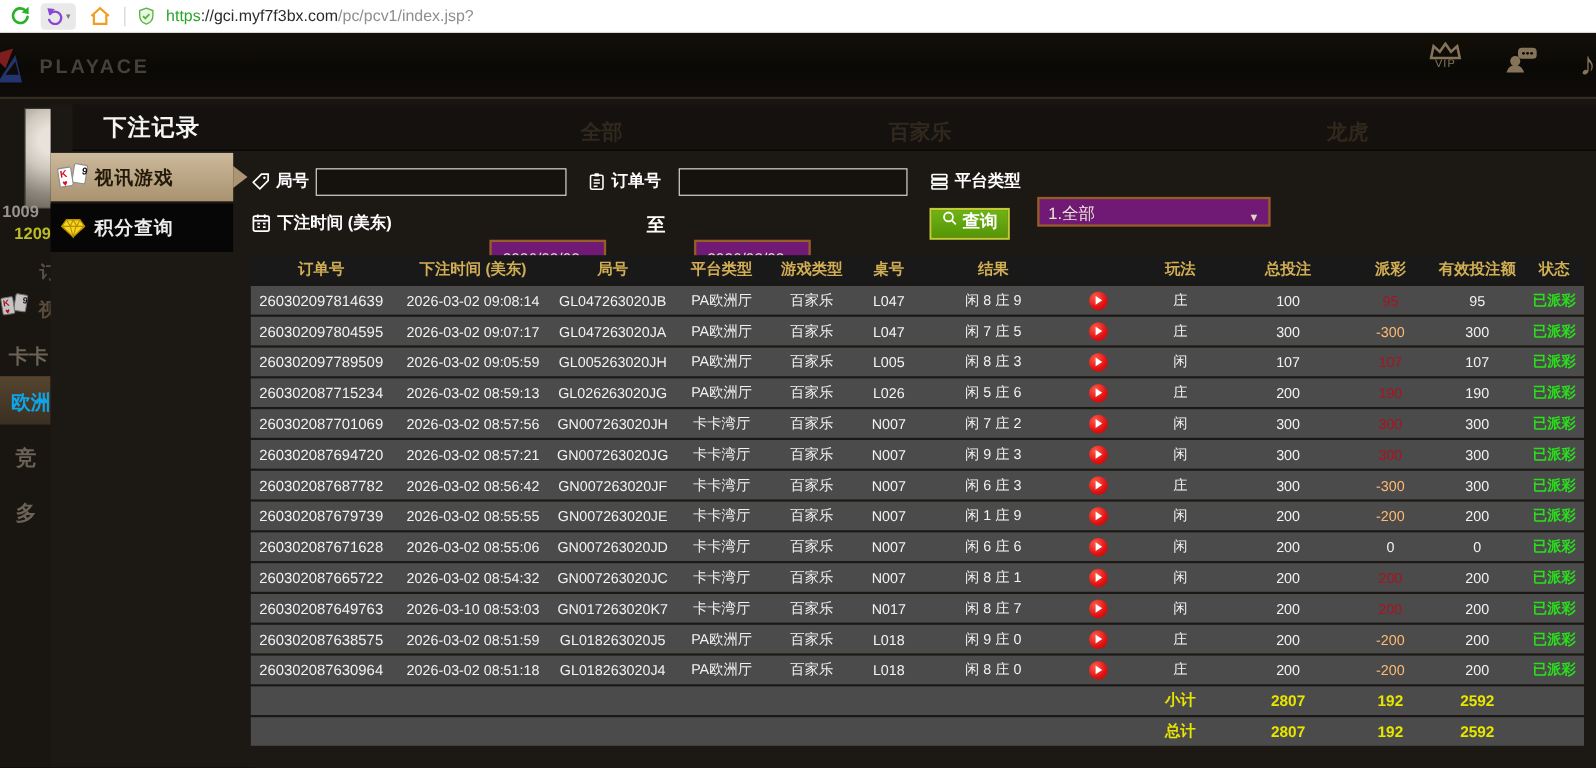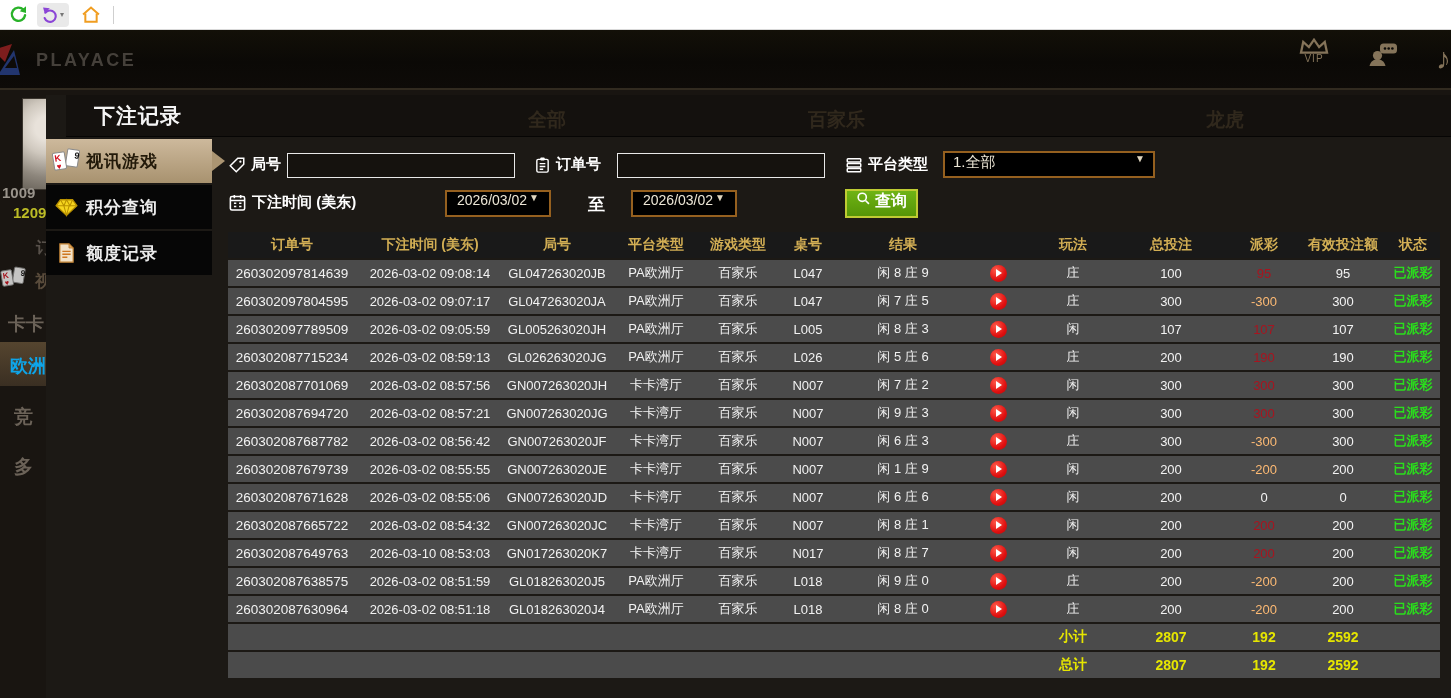--- a/index.html
+++ b/index.html
@@ -72,22 +72,22 @@
   .card.back{right:0;top:0;transform:rotate(9deg);color:#111;font-size:9px;padding:1px 0 0 7px;}
   .card.front{left:0;top:3px;transform:rotate(-9deg);color:#d41220;font-size:9px;padding:1px 0 0 1px;}
   .card.front .suit{display:block;font-size:8px;margin-left:1px;color:#d41220;}
 
   
   .content{position:absolute;left:166px;top:42px;width:1239px;height:561px;}
   .flabel{position:absolute;display:flex;align-items:center;gap:5px;color:#fff;
           font-size:15px;font-weight:bold;white-space:nowrap;}
   .tinput{position:absolute;height:25px;background:#15120e;border:1px solid #e8e8e8;
           color:#eee;font-size:14px;padding:0 6px;outline:none;}
-  .datebox,.selectbox{position:absolute;height:27px;background:#000000;border:2px solid #95601f;
-          color:#ece6d6;font-size:14px;display:flex;align-items:flex-start;cursor:pointer;}
+  .datebox,.selectbox{position:absolute;height:27px;background:#701a75;border:2px solid #95601f;
+          color:#ece6d6;font-size:14px;display:flex;align-items:flex-end;cursor:pointer;margin-top:28px;}
   .datebox{justify-content:center;gap:2px;}
   .selectbox{justify-content:space-between;padding:0 8px;}
   .caret{font-size:10px;color:#e0d6c0;}
   .querybtn{position:absolute;height:29px;display:flex;gap:4px;padding:0 9px;
           background:linear-gradient(#6fb315,#559507);border:2px solid #bfcc33;color:#fff;
           font-size:16px;font-weight:bold;cursor:pointer;}
 
   
   .table{position:absolute;left:16px;top:95px;width:1212px;}
   .tgrid{display:grid;grid-template-columns:128px 148px 106px 92px 72px 68px 122px 68px 82px 114px 72px 86px 54px;}
@@ -128,20 +128,31 @@
         </svg>
       <span class="undo-caret">▾</span>
     </div>
     <div class="bicon btn-home">
       <svg width="20" height="20" viewBox="0 0 24 24" fill="none" stroke="#f09d20" stroke-width="2.4">
           <path d="M2.5 11.5 12 3l9.5 8.5"></path>
           <path d="M5.2 10.2V20h13.6v-9.8"></path>
         </svg>
     </div>
     <div class="bsep"></div>
+    <div class="urlbar">
+      <span class="shield">
+        <svg width="18" height="18" viewBox="0 0 24 24">
+            <path d="M12 1.8 20 4.8v6.2c0 5.2-3.4 8.6-8 10.2-4.6-1.6-8-5-8-10.2V4.8z" fill="#eaf7e4" stroke="#59b33e" stroke-width="1.6"></path>
+            <path d="M8 11.5l2.8 2.8 5-5.2" fill="none" stroke="#59b33e" stroke-width="2.2"></path>
+          </svg>
+      </span>
+      <span class="url-scheme">https</span>
+        <span class="url-domain">://gci.myf7f3bx.com</span>
+        <span class="url-path">/pc/pcv1/index.jsp?</span>
+    </div>
   </div>
 
   <div class="appbar">
     <div class="logo">
       <svg width="36" height="36" viewBox="0 0 36 36">
         <path d="M1 8 L20 2 L13 20 z" fill="#7e1d1d"></path>
         <path d="M6 33 L22 8 L28 33 z" fill="#22356e"></path>
         <path d="M13 26 L22 14 L25 26 z" fill="#0e0b08"></path>
       </svg>
       <span class="logo-text">PLAYACE</span>
@@ -205,30 +216,20 @@
         <span class="slabel">视讯游戏</span>
       </div>
       <div class="sitem">
         <span class="sicon">
           <svg width="23" height="19" viewBox="0 0 26 22">
             <path d="M6 2h14l5 7-12 11L1 9z" fill="#f6d51f" stroke="#b89000" stroke-width="1.5"></path>
             <path d="M1 9h24M6 2l4 7 3-7 4 7 3-7M10 9l3 11 3-11" fill="none" stroke="#b89000" stroke-width="1.2"></path>
           </svg>
         </span>
         <span class="slabel">积分查询</span>
-      </div>
-      <div class="sitem">
-        <span class="sicon">
-          <svg width="17" height="20" viewBox="0 0 20 24">
-            <path d="M2 1h11l5 5v17H2z" fill="#f3e3c8" stroke="#c08030" stroke-width="1.4"></path>
-            <path d="M13 1v5h5z" fill="#dfa860" stroke="#c08030"></path>
-            <path d="M5 10h10M5 13.5h10M5 17h6" stroke="#d07820" stroke-width="1.7"></path>
-          </svg>
-        </span>
-        <span class="slabel">额度记录</span>
       </div>
     </div>
 
     <div class="content">
 
       <div class="flabel" style="left:16px;top:18px;">
         <svg width="18" height="18" viewBox="0 0 24 24" fill="none" stroke="#fff" stroke-width="2">
             <path d="M13 3h8v8L11 21l-8-8z"></path>
             <circle cx="16.5" cy="7.5" r="1.5" fill="#fff" stroke="none"></circle>
           </svg>

